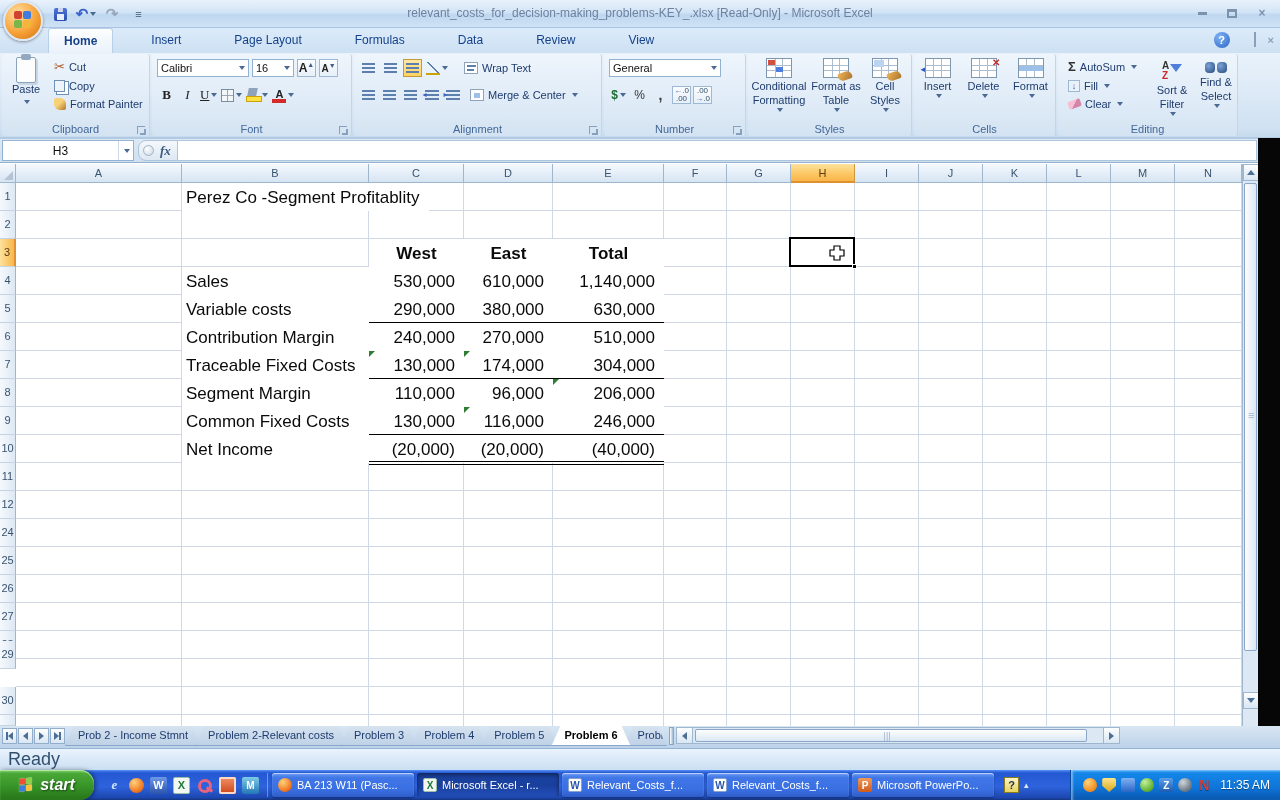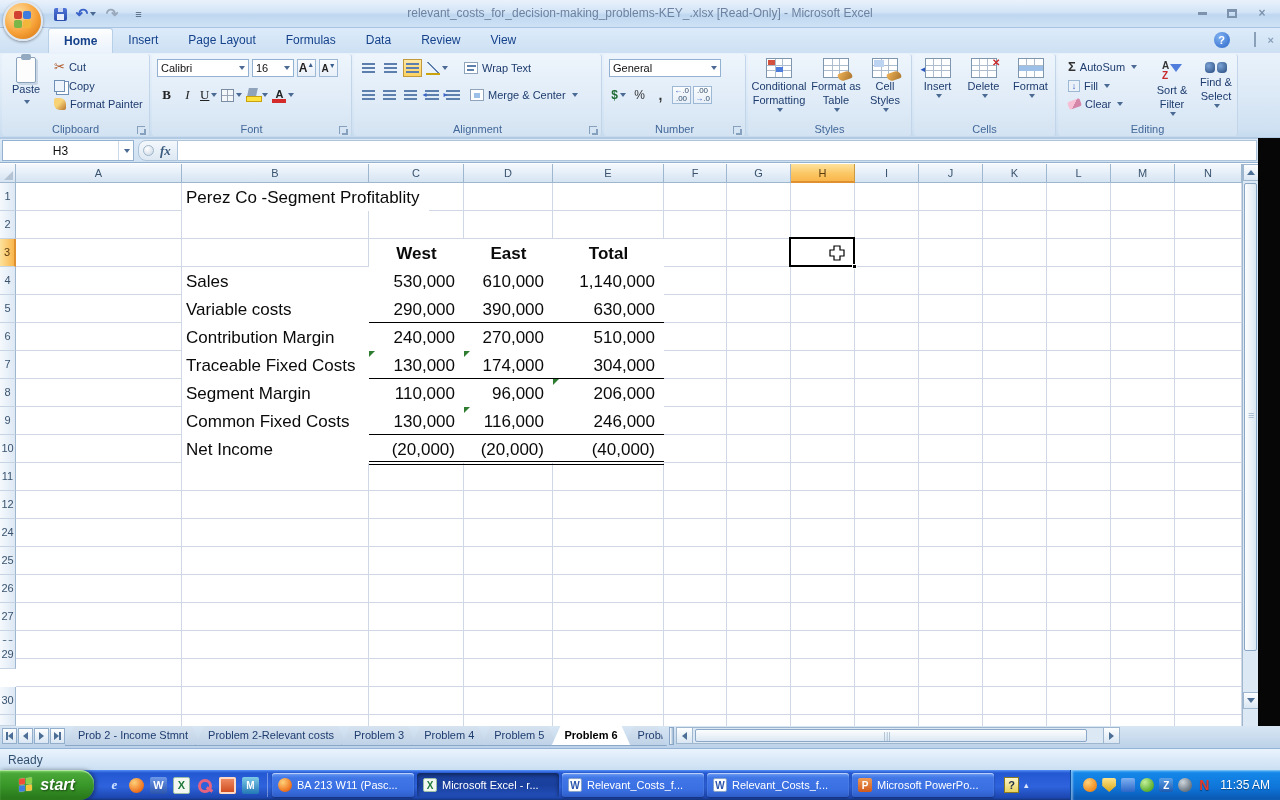--- a/index.html
+++ b/index.html
@@ -25,21 +25,21 @@
   .redo { color:#9aa8bc; font-size:15px; font-weight:bold; }
   .qat-more { color:#41576f; font-size:11px; letter-spacing:-1px; }
   #title-text { position:absolute; left:0; right:0; top:6px; text-align:center; color:#6d82a0; font-size:12px; }
   .winbtns { position:absolute; right:8px; top:6px; display:flex; gap:10px; }
   .wb { width:20px; height:14px; display:flex; align-items:center; justify-content:center; color:#7d92ac; font-weight:bold; font-size:12px; }
   .wb .bar { width:9px; height:3px; background:#7d92ac; }
   .wb .rest { width:10px; height:9px; border:2px solid #7d92ac; border-top-width:3px; }
 
   
   #tabrow { position:absolute; left:0; top:28px; width:1280px; height:25px; background:linear-gradient(#dcebfa,#cde0f3); }
-  #ribbon-tabs { position:absolute; left:48px; top:0; height:25px; display:flex; }
+  #ribbon-tabs { position:absolute; left:48px; top:0; height:25px; display:flex;gap:23px; }
   .rtab { padding:5px 15px 4px; color:#15428b; font-size:12px; }
   .rtab.active { background:linear-gradient(#fdfefe,#eaf2fb); border:1px solid #b8cfe8; border-bottom:none;
     border-radius:3px 3px 0 0; font-weight:bold; }
   #tabrow-right { position:absolute; right:6px; top:4px; display:flex; align-items:center; gap:12px; }
   .help-circle { width:16px; height:16px; border-radius:50%; background:radial-gradient(circle at 35% 30%,#7fb2f2,#2b66c8);
     color:#fff; font-weight:bold; font-size:11px; display:flex; align-items:center; justify-content:center; }
   .wb2 { color:#8aa0b8; font-weight:bold; font-size:11px; }
   .wb2 .bar { width:8px; height:2px; background:#8aa0b8; }
   .wb2 .rest { width:9px; height:8px; border:1px solid #8aa0b8; border-top-width:2px; }
 
@@ -203,21 +203,21 @@
   #tabsplit { width:5px; height:18px; background:linear-gradient(90deg,#fff,#9db8d4); border:1px solid #8ba7c7; margin:1px 2px 0; }
   #hscroll { position:relative; flex:0 0 auto; width:444px; height:17px; margin-top:1px; background:#dce8f4; border:1px solid #9eb6ce; display:flex; }
   .hsc-btn { width:16px; height:15px; background:linear-gradient(#fdfefe,#d9e6f3); border-right:1px solid #9eb6ce; display:flex; align-items:center; justify-content:center; }
   .hsc-btn.right { border-right:none; border-left:1px solid #9eb6ce; }
   #hthumb { position:absolute; left:18px; top:1px; width:392px; height:13px; border:1px solid #8ba7c7; border-radius:2px; background:linear-gradient(#fdfefe,#dbe7f3); }
   #hthumb:after { content:"|||"; position:absolute; left:50%; margin-left:-7px; top:1px; color:#9db4cc; font-size:9px; }
 
   
   #statusbar { position:absolute; left:0; top:748px; width:1280px; height:22px;
     background:linear-gradient(#eaf3fc,#d7e7f7 60%,#cadff2); border-top:1px solid #95b3d7; display:flex; align-items:center; }
-  #status-ready { margin-left:8px; color:#33506e; font-size:12px; }
+  #status-ready { margin-left:8px; color:#33506e; font-size:18px; }
   #statusbar .right { margin-left:auto; display:flex; align-items:center; gap:6px; margin-right:10px; }
   .viewbtn { width:22px; height:17px; border:1px solid #8ba7c7; background:linear-gradient(#fdfefe,#d9e6f3); display:flex; align-items:center; justify-content:center; }
   .viewbtn.active { background:linear-gradient(#ffe8a6,#fbcf5e); border-color:#b98c34; }
   .vb-ic { width:11px; height:9px; border:1px solid #54718f; background:
      linear-gradient(#8fa6bd,#8fa6bd) 50% 0/1px 100% no-repeat,
      linear-gradient(#8fa6bd,#8fa6bd) 0 50%/100% 1px no-repeat,#fff; }
   .vb-ic.pl { background:#fff; box-shadow:inset 0 0 0 2px #dce6f0; }
   .vb-ic.pb { background:linear-gradient(90deg,#fff 45%,#aebdcd 45% 55%,#fff 55%); }
   #zoom-pct { color:#33506e; font-size:12px; margin:0 4px; }
   .zbtn { width:15px; height:15px; border-radius:50%; border:1px solid #7f95ab; background:linear-gradient(#fff,#dde6ef);
@@ -646,21 +646,21 @@
         <div class="cell title" style="left: 182px; top: 0px; width: 187px;">Perez Co -Segment Profitablity</div>
         <div class="cell colhead" style="left: 369px; top: 56px; width: 95px;">West</div>
         <div class="cell colhead" style="left: 464px; top: 56px; width: 89px;">East</div>
         <div class="cell colhead" style="left: 553px; top: 56px; width: 111px;">Total</div>
         <div class="cell label" style="left: 182px; top: 84px; width: 187px;">Sales</div>
         <div class="cell num" style="left: 369px; top: 84px; width: 95px;">530,000</div>
         <div class="cell num" style="left: 464px; top: 84px; width: 89px;">610,000</div>
         <div class="cell num" style="left: 553px; top: 84px; width: 111px;">1,140,000</div>
         <div class="cell label" style="left: 182px; top: 112px; width: 187px;">Variable costs</div>
         <div class="cell num" style="left: 369px; top: 112px; width: 95px;">290,000</div>
-        <div class="cell num" style="left: 464px; top: 112px; width: 89px;">390,000</div>
+        <div class="cell num" style="left: 464px; top: 112px; width: 89px;">380,000</div>
         <div class="cell num" style="left: 553px; top: 112px; width: 111px;">630,000</div>
         <div class="cell label" style="left: 182px; top: 140px; width: 187px;">Contribution Margin</div>
         <div class="cell num" style="left: 369px; top: 140px; width: 95px;">240,000</div>
         <div class="cell num" style="left: 464px; top: 140px; width: 89px;">270,000</div>
         <div class="cell num" style="left: 553px; top: 140px; width: 111px;">510,000</div>
         <div class="cell label" style="left: 182px; top: 168px; width: 187px;">Traceable Fixed Costs</div>
         <div class="cell num" style="left: 369px; top: 168px; width: 95px;">130,000</div>
         <div class="cell num" style="left: 464px; top: 168px; width: 89px;">174,000</div>
         <div class="cell num" style="left: 553px; top: 168px; width: 111px;">304,000</div>
         <div class="cell label" style="left: 182px; top: 196px; width: 187px;">Segment Margin</div>

